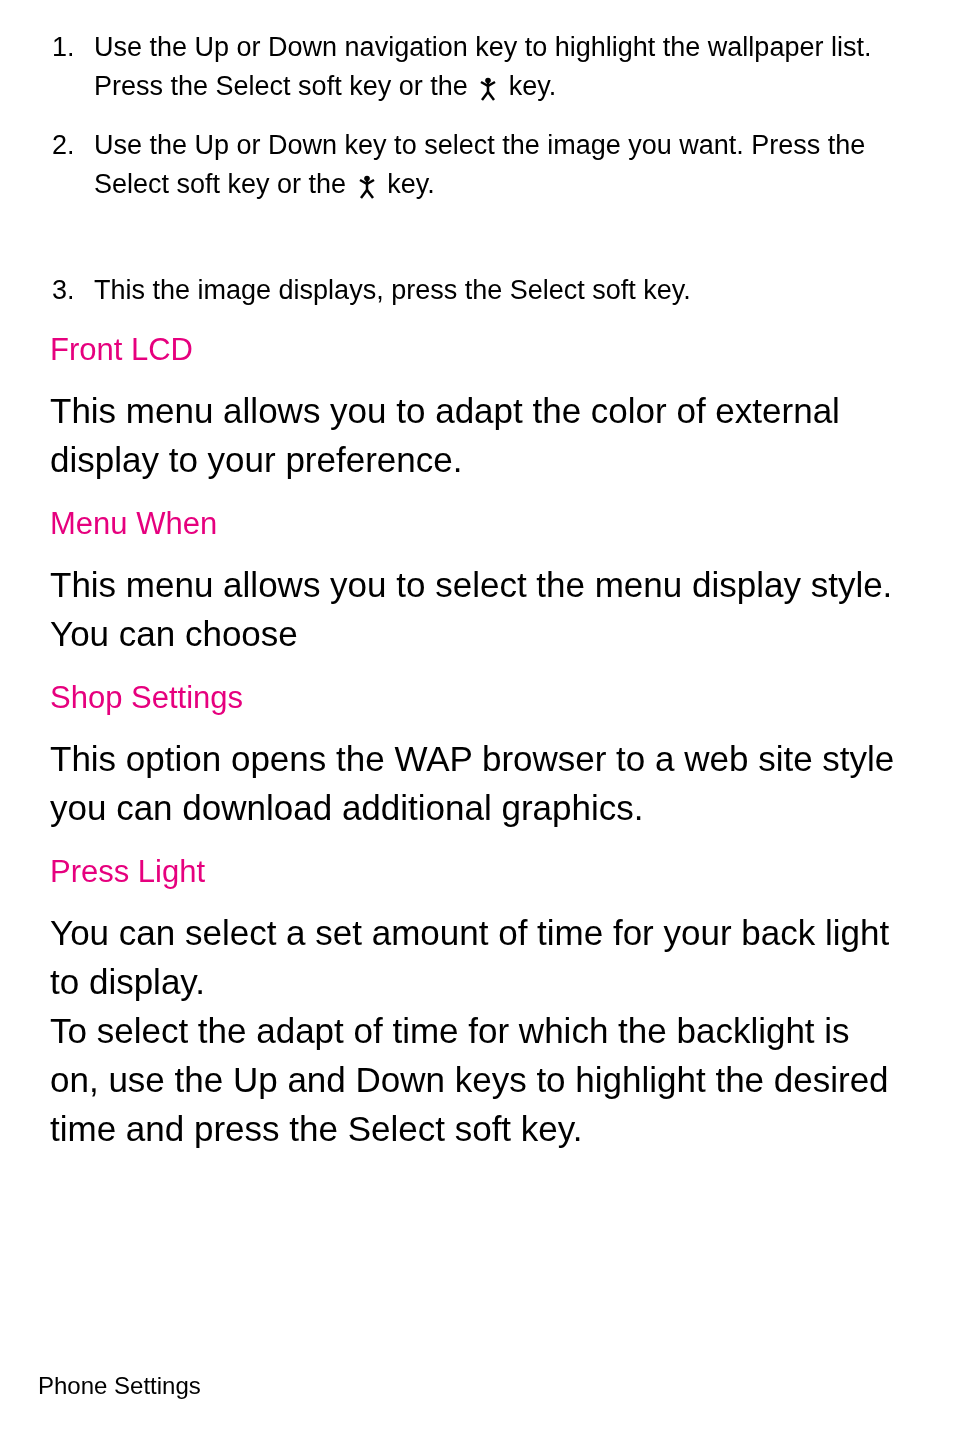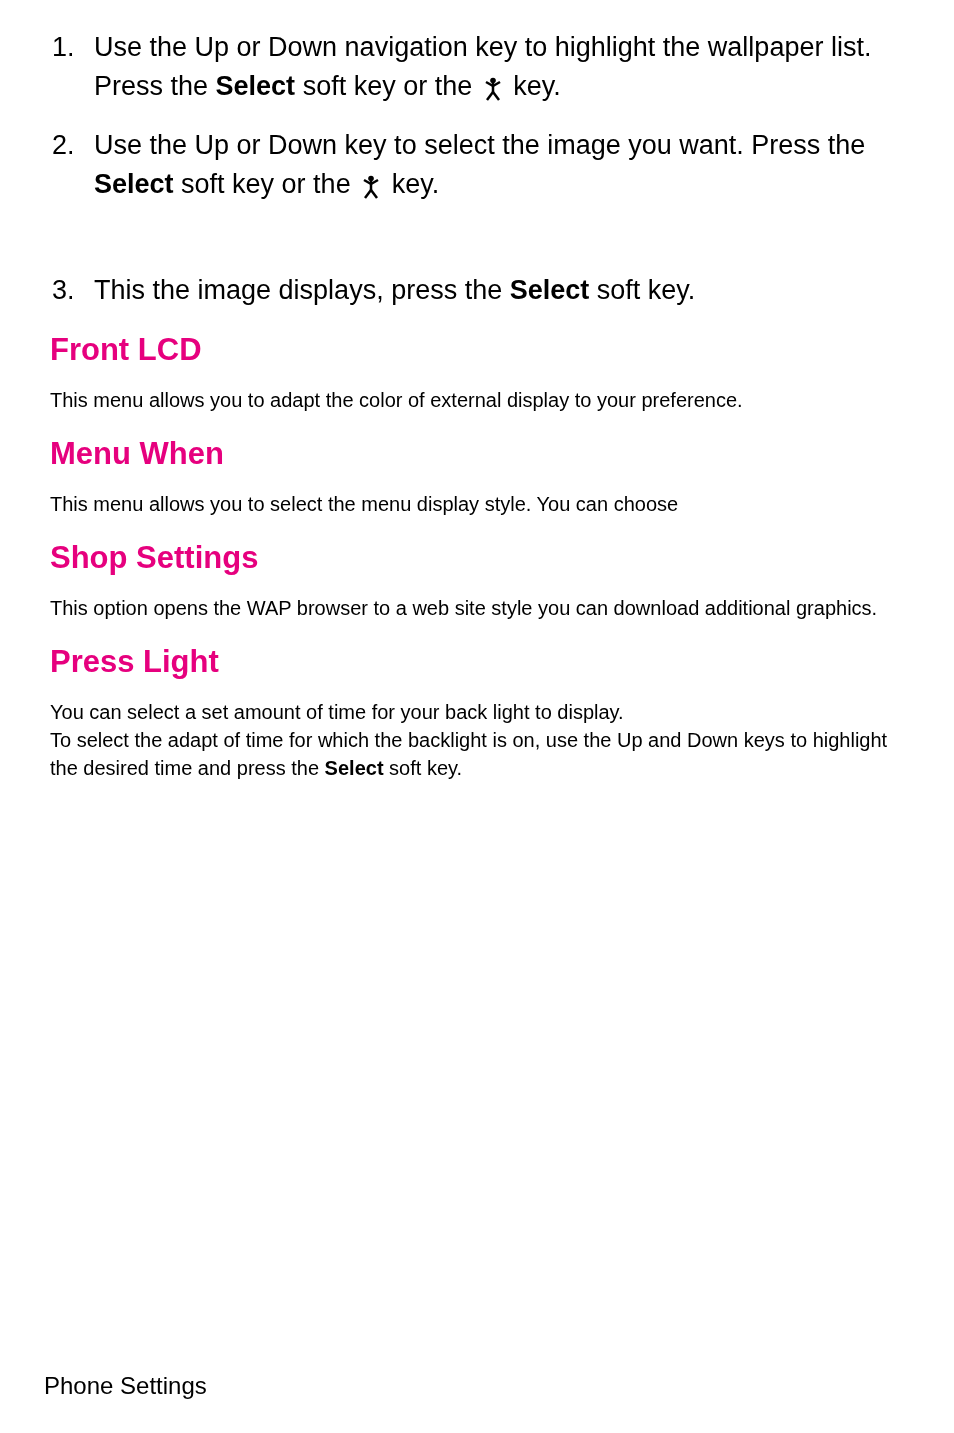--- a/index.html
+++ b/index.html
@@ -34,40 +34,40 @@
       vertical-align: middle;
       padding: 0 2px;
     }
     .x-icon svg {
       display: inline-block;
       vertical-align: middle;
     }
     .heading {
       color: #e6007e;
       font-family: "Arial Narrow", "Helvetica Condensed", Arial, sans-serif;
-      font-weight: bold;
+      font-weight: normal;
       font-size: 31px;
       font-stretch: condensed;
       margin-top: 22px;
       margin-bottom: 18px;
     }
     .para {
-      font-size: 20px;
+      font-size: 35px;
       line-height: 1.4;
       margin-bottom: 18px;
     }
     .footer {
       position: absolute;
       bottom: 30px;
-      left: 44px;
+      left: 38px;
       font-size: 24px;
       line-height: 1.4;
     }
     .bold {
-      font-weight: bold;
+      font-weight: normal;
     }
     .gap {
       height: 48px;
     }
   </style>
 </head>
 <body>
 
 <div class="list-item">
   <div class="list-number">1.</div>

